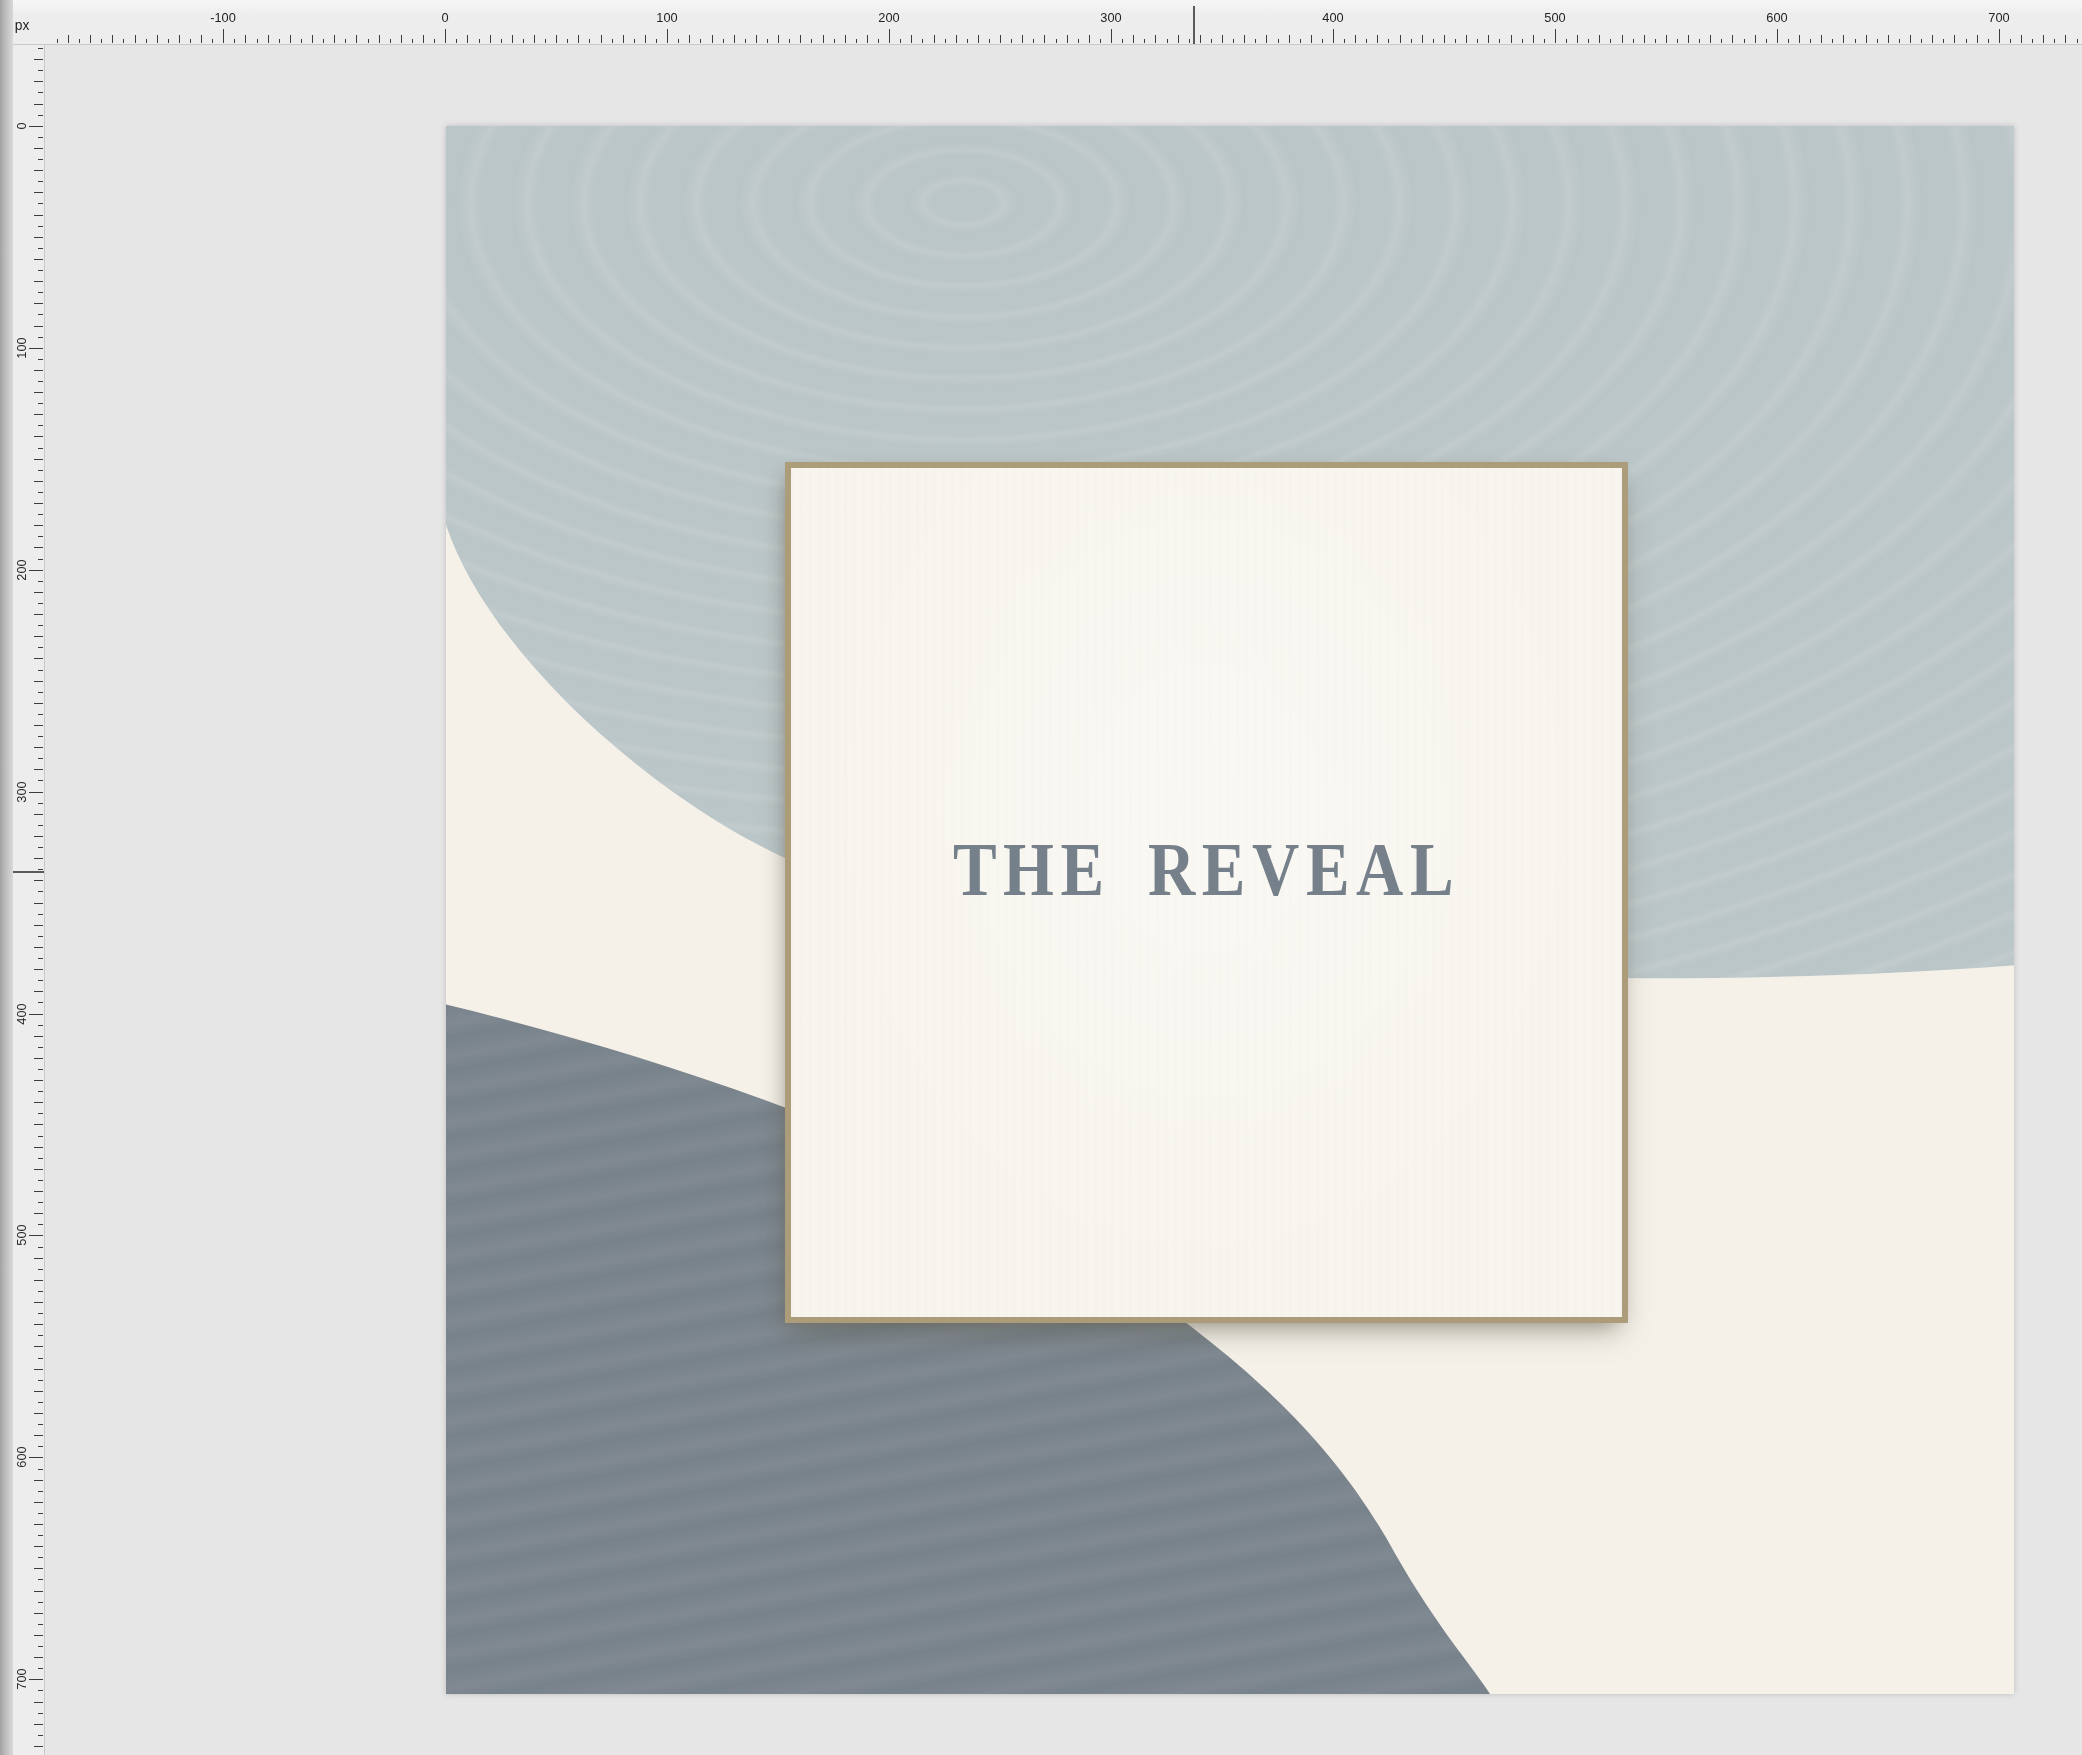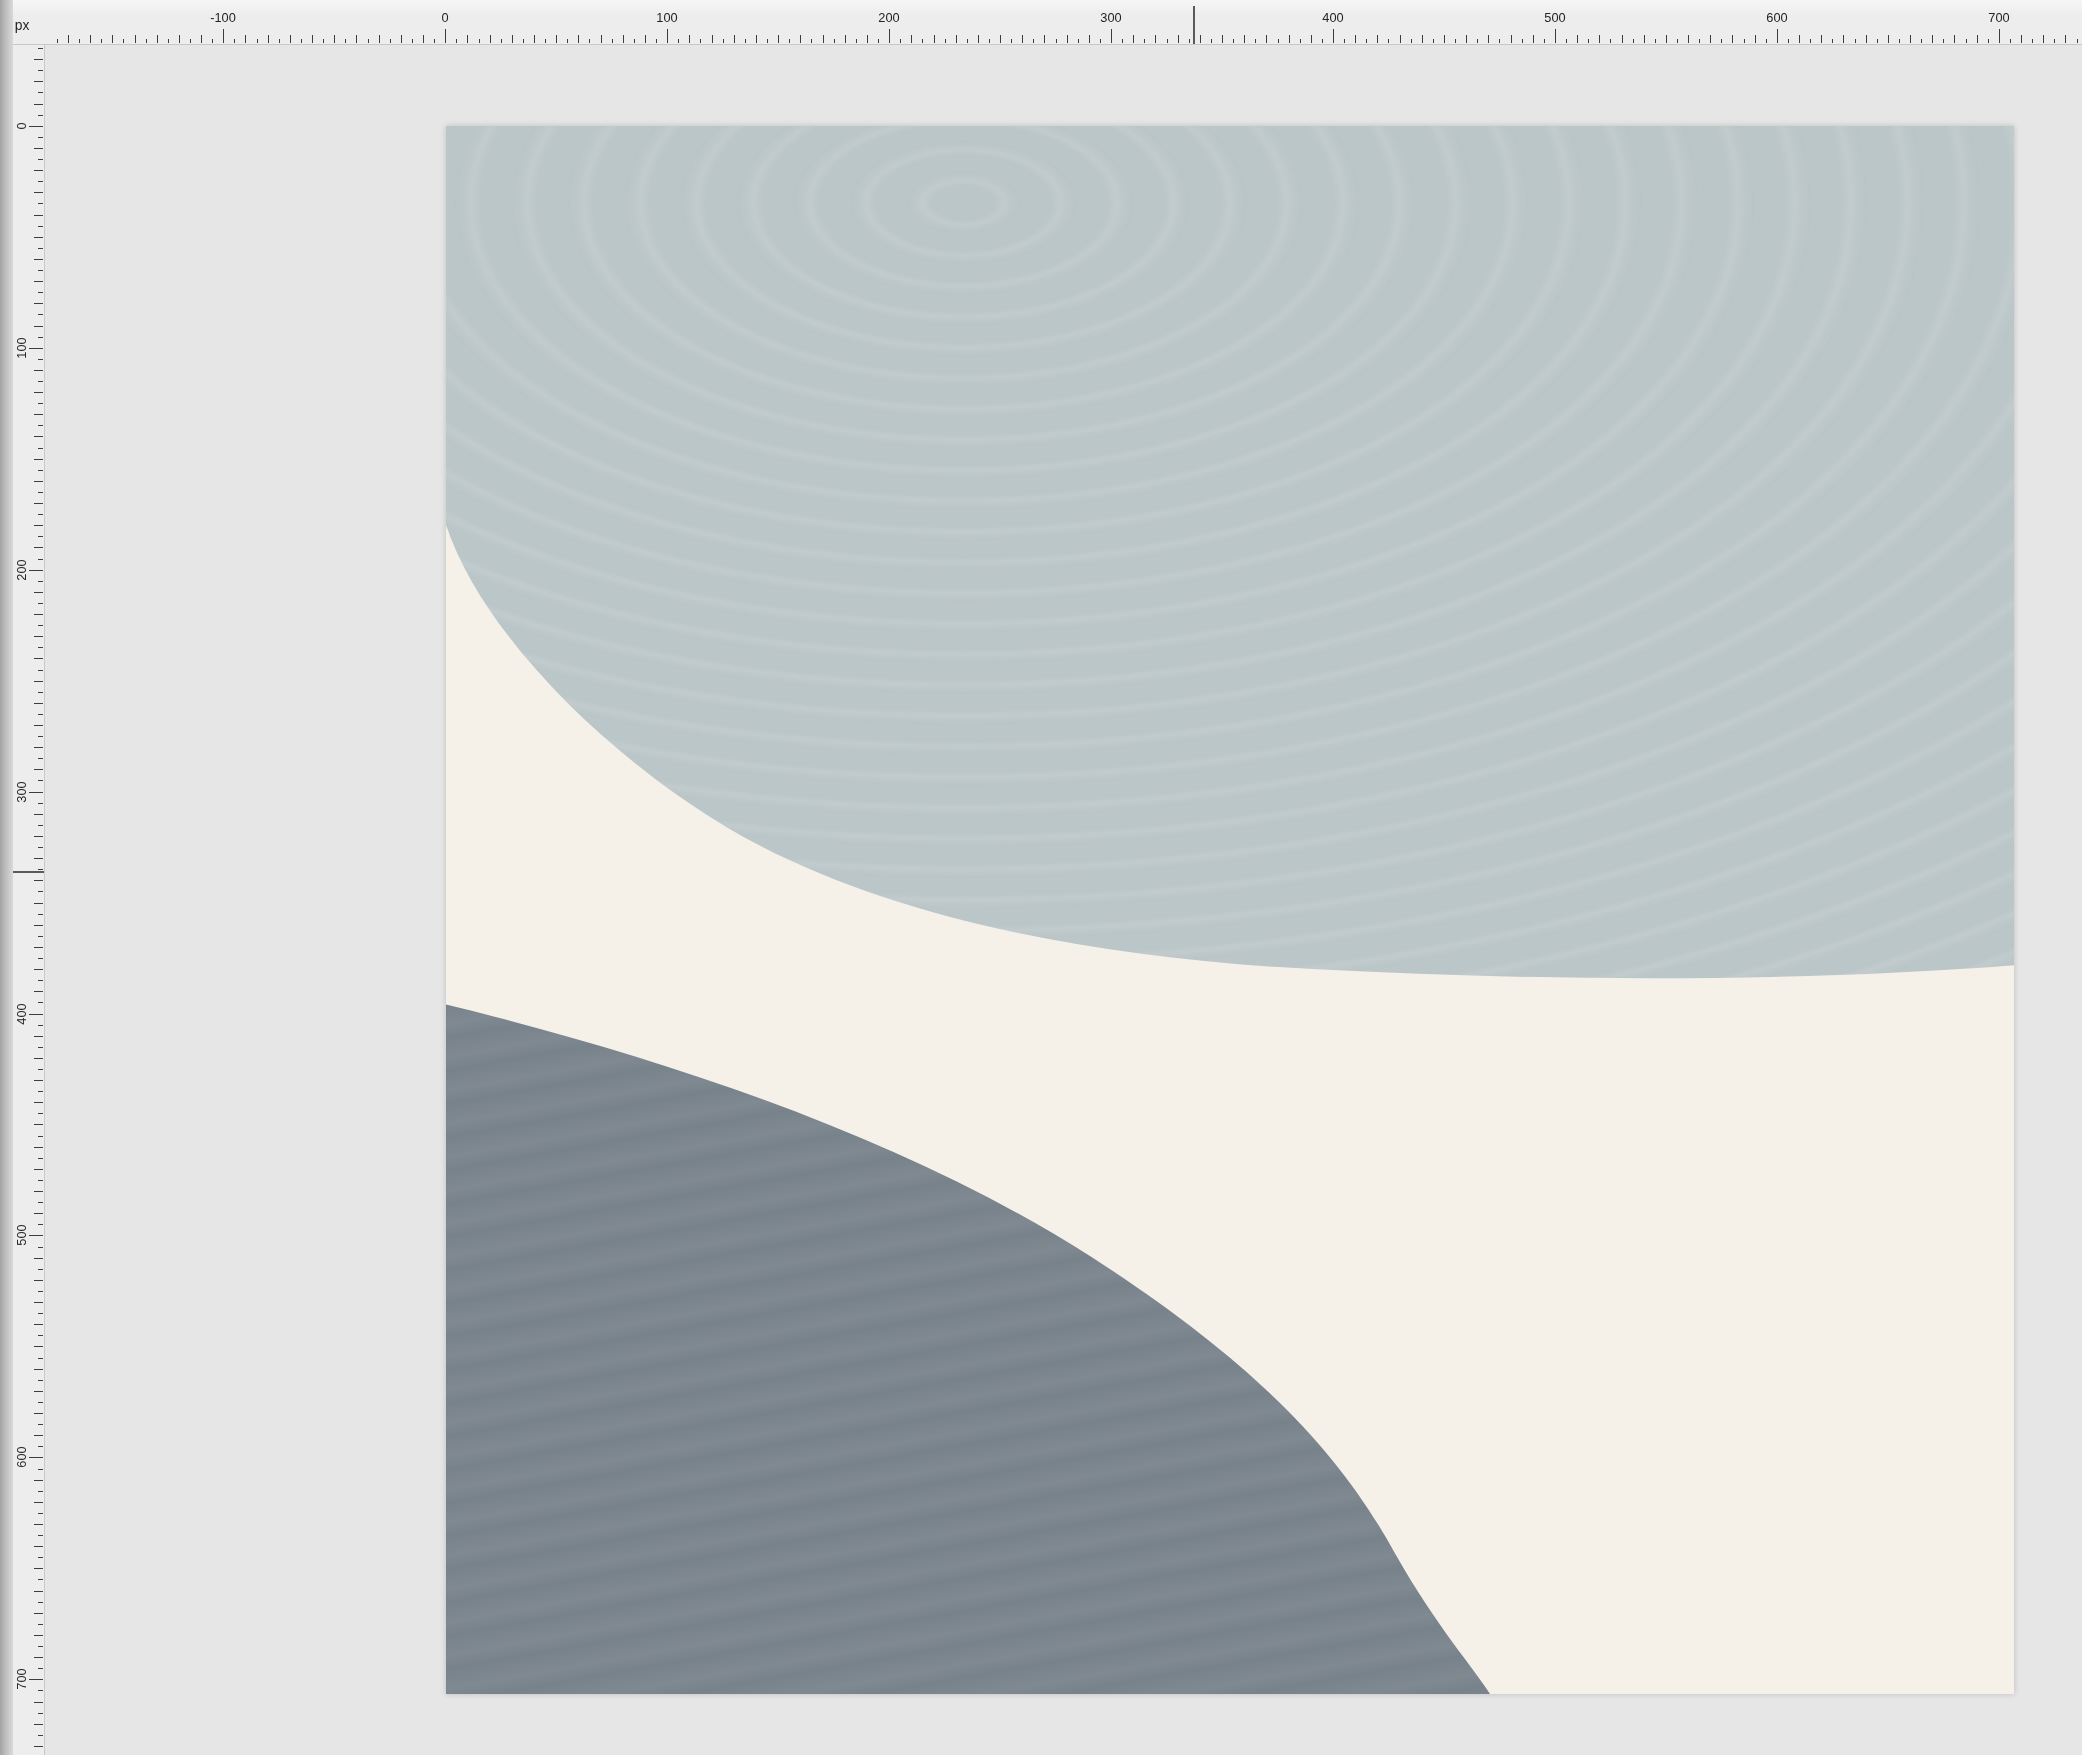--- a/index.html
+++ b/index.html
@@ -112,20 +112,23 @@
 
     <rect x="0" y="0" width="1592" height="1592" fill="#f5f1e9"></rect>
 
     <path d="M 0 0 H 1592 V 852 C 1360 870 1110 868 880 856 C 640 844 430 798 285 712 C 165 640 38 518 0 405 Z" fill="#bbc6c8"></path>
     <path d="M 0 0 H 1592 V 852 C 1360 870 1110 868 880 856 C 640 844 430 798 285 712 C 165 640 38 518 0 405 Z" fill="url(#washRings)"></path>
 
     <path d="M 0 892 C 230 948 470 1030 655 1148 C 825 1258 908 1348 964 1450 C 1006 1524 1044 1566 1060 1592 L 0 1592 Z" fill="#78828b"></path>
     <path d="M 0 892 C 230 948 470 1030 655 1148 C 825 1258 908 1348 964 1450 C 1006 1524 1044 1566 1060 1592 L 0 1592 Z" fill="url(#darkStreaks)"></path>
   </svg>
 
+  <div class="design-card" style="border-color: rgb(172, 156, 122);">
+    <div class="card-title" style="color: rgb(118, 128, 138);">THE REVEAL</div>
+  </div>
 </div>
 
 <div class="ruler-top">
   <div>
       <div class="tick-v t-min" style="left: 57px;"></div>
       <div class="tick-v t-mid" style="left: 68px;"></div>
       <div class="tick-v t-min" style="left: 79px;"></div>
       <div class="tick-v t-mid" style="left: 90px;"></div>
       <div class="tick-v t-min" style="left: 101px;"></div>
       <div class="tick-v t-mid" style="left: 112px;"></div>

